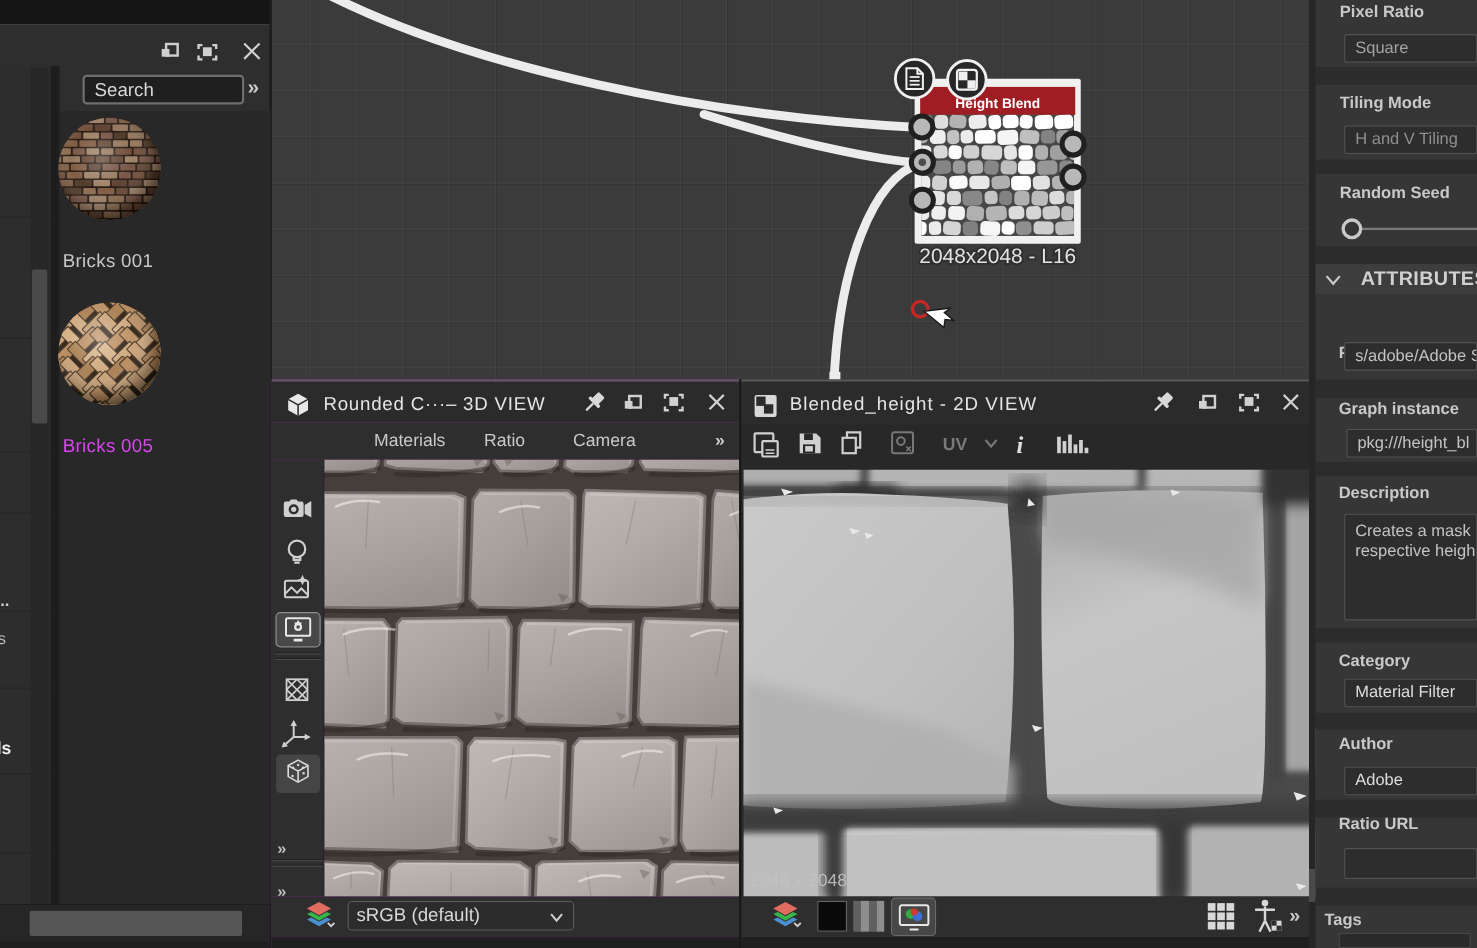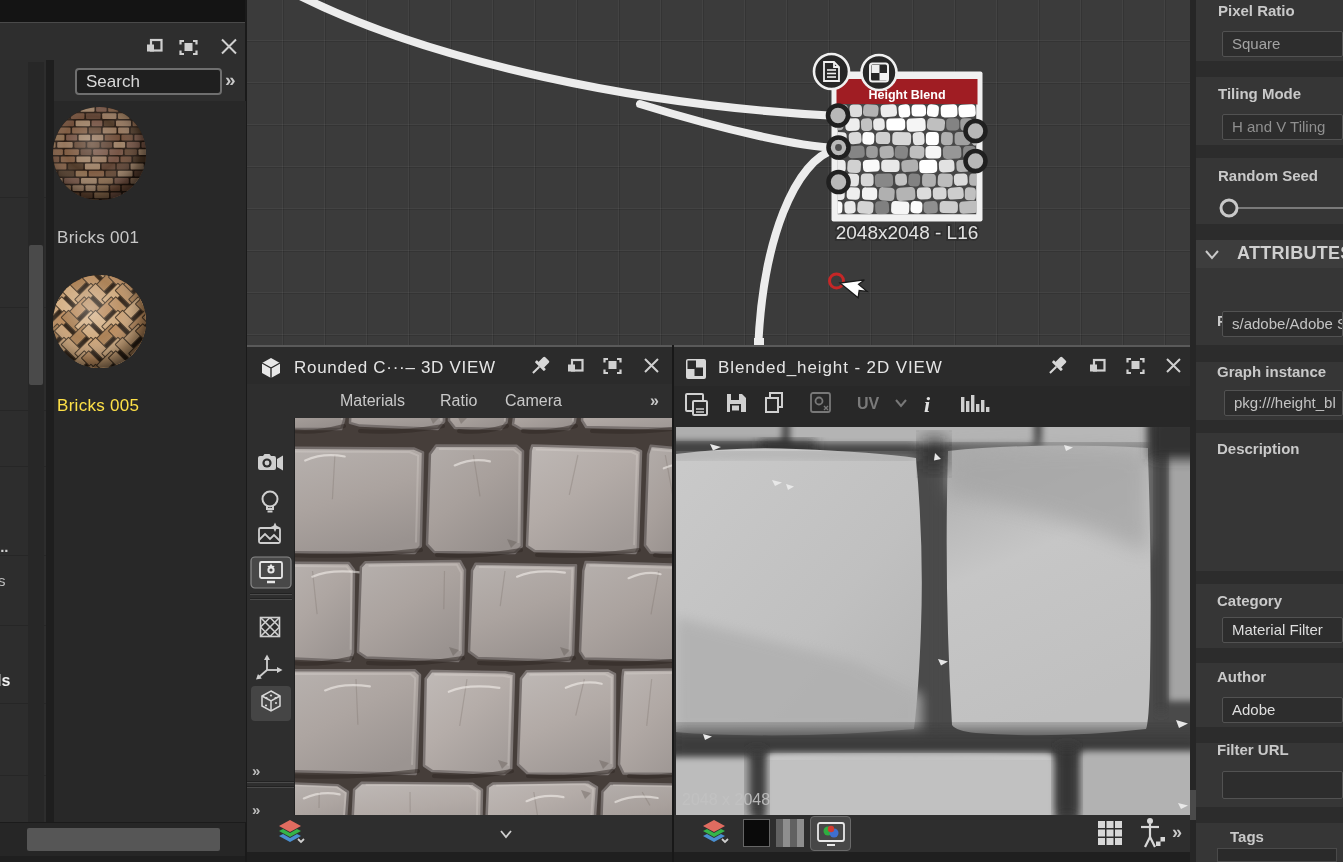--- a/index.html
+++ b/index.html
@@ -618,21 +618,21 @@
           </g>
           <g transform="translate(88.5,102.0) rotate(-45)">
             <rect x="-11.5" y="-5.2" width="23" height="10.4" rx="0.5" fill="#cea87c" stroke="#453423" stroke-width="1"></rect>
           </g>
           <g transform="translate(102.0,102.0) rotate(45)">
             <rect x="-11.5" y="-5.2" width="23" height="10.4" rx="0.5" fill="#c9a176" stroke="#453423" stroke-width="1"></rect>
           </g>
 <circle cx="47.5" cy="47.5" r="46.5" fill="url(#sh2)"></circle>
         </g>
 </svg>
-<div class="abs" style="left:57px;top:396px;color:#fde047;font-size:17px;letter-spacing:0.3px;">Bricks 005</div>
+<div class="abs" style="left:57px;top:396px;color:#d946ef;font-size:17px;letter-spacing:0.3px;">Bricks 005</div>
 
  <div class="abs" style="left:0;top:822px;width:245px;height:1px;background:#1b1b1b;"></div>
  <div class="abs" style="left:0;top:823px;width:245px;height:33px;background:#262626;"></div>
  <div class="abs" style="left:27px;top:828px;width:193px;height:23px;background:#565656;border-radius:2px;"></div>
  <div class="abs" style="left:0;top:856px;width:245px;height:6px;background:#1f1f1f;"></div>
 </div>
 <div class="abs" style="left:247px;top:345px;width:425px;height:517px;background:#a21caf;">
  <div class="abs" style="left:0;top:0;width:425px;height:2px;background:#5a5a5a;"></div>
  <div class="abs" style="left:0;top:2px;width:425px;height:37px;background:#2b2b2b;"></div>
 
@@ -656,21 +656,21 @@
    <path d="M 78,4 h -3.5 v 3.5 M 87,4 h 3.5 v 3.5 M 78,18 h -3.5 v -3.5 M 87,18 h 3.5 v -3.5"></path>
    <rect x="78.5" y="6" width="8" height="8" fill="#d0d0d0" stroke="none"></rect>
    <path d="M 115,4 L 128,17 M 128,4 L 115,17" stroke-width="2"></path>
   </g>
  </svg>
 
  <div class="abs" style="left:0;top:39px;width:425px;height:34px;background:#2e2e2e;color:#c9c9c9;font-size:16px;">
   <span class="abs" style="left:21px;top:8px;margin-top:40px;">Scene</span>
   <span class="abs" style="left:93px;top:8px;">Materials</span>
   <span class="abs" style="left:193px;top:8px;">Ratio</span>
-  <span class="abs" style="left:258px;top:8px;">Camera</span>
+  <span class="abs" style="left:274px;top:8px;">Camera</span>
   <span class="abs" style="left:403px;top:8px;font-weight:bold;">»</span>
  </div>
 
  <div class="abs" style="left:0;top:73px;width:48px;height:397px;background:#2e2e2e;border-right:1px solid #222;"></div>
 <svg class="abs" style="left:0;top:73px" width="48" height="397" viewBox="0 0 48 397">
  <g>
   <rect x="4" y="139" width="40" height="31" rx="4" fill="#484848" stroke="#8a8a8a" stroke-width="1.2"></rect>
   <rect x="4" y="268" width="40" height="35" rx="4" fill="#454545"></rect>
  </g>
 
@@ -973,20 +973,21 @@
 
  <div class="abs" style="left:0;top:470px;width:425px;height:37px;background:#2e2e2e;"></div>
  <svg class="abs" style="left:30px;top:473px" width="30" height="30" viewBox="0 0 30 30">
   <g stroke-linejoin="round">
   <path d="M 13,2 L 24,8 L 13,14 L 2,8 Z" fill="#e06c60"></path>
   <path d="M 2,13 L 13,19 L 24,13 L 20,11 L 13,15 L 6,11 Z" fill="#35b54a"></path>
   <path d="M 2,18 L 13,24 L 24,18 L 20,16 L 13,20 L 6,16 Z" fill="#4a8fd0"></path>
   </g>
   <path d="M 24,22 l 3,3 3,-3" stroke="#cfcfcf" stroke-width="1.8" fill="none" transform="translate(-3,-1)"></path>
  </svg>
+ <div class="abs" style="left:69px;top:474px;width:206px;height:27px;background:#2c2c2c;border:1.5px solid #5c5c5c;border-radius:4px;color:#d8d8d8;font-size:17px;line-height:24px;padding-left:7px;">sRGB (default)</div>
  <svg class="abs" style="left:252px;top:484px" width="14" height="10">
         <path d="M 2,2 L 7,8 L 12,2" stroke="#cfcfcf" stroke-width="1.8" fill="none"></path>
       </svg>
  <div class="abs" style="left:0;top:507px;width:425px;height:10px;background:#1f1f1f;"></div>
 </div>
 <div class="abs" style="left:672px;top:345px;width:524px;height:517px;background:#2a2a2a;border-left:2px solid #181818;">
  <div class="abs" style="left:0;top:0;width:522px;height:2px;background:#5a5a5a;"></div>
  <div class="abs" style="left:0;top:2px;width:522px;height:39px;background:#2b2b2b;"></div>
 
  <svg class="abs" style="left:11px;top:13px" width="22" height="22" viewBox="0 0 22 22">
@@ -1187,21 +1188,22 @@
  </svg>
  <svg class="abs" style="left:14px;top:247px" width="16" height="14">
         <path d="M 2,4 L 8,11 L 14,4" stroke="#c9c9c9" stroke-width="2" fill="none"></path>
       </svg>
  <div class="abs" style="left:47px;top:243px;color:#d0d0d0;font-weight:bold;font-size:18px;letter-spacing:0.3px;white-space:nowrap;">ATTRIBUTES</div>
  <div class="abs lbl" style="left:27px;top:284px;margin-top:28px;">Package</div>
  <div class="abs inp" style="left:32px;top:311px;width:121px;height:26px;white-space:nowrap;overflow:hidden;">s/adobe/Adobe S</div>
  <div class="abs lbl" style="left:27px;top:363px;">Graph instance</div>
  <div class="abs inp" style="left:34px;top:390px;width:119px;height:26px;white-space:nowrap;overflow:hidden;">pkg:///height_bl</div>
  <div class="abs lbl" style="left:27px;top:440px;">Description</div>
+ <div class="abs inp" style="left:32px;top:467px;width:121px;height:97px;line-height:18px;padding-top:6px;">Creates a mask respective heigh</div>
  <div class="abs lbl" style="left:27px;top:592px;">Category</div>
  <div class="abs inp" style="left:32px;top:617px;width:121px;height:26px;color:#dedede;">Material Filter</div>
  <div class="abs lbl" style="left:27px;top:668px;">Author</div>
  <div class="abs inp" style="left:32px;top:697px;width:121px;height:26px;color:#dedede;">Adobe</div>
- <div class="abs lbl" style="left:27px;top:741px;">Filter URL</div>
+ <div class="abs lbl" style="left:27px;top:741px;">Ratio URL</div>
  <div class="abs inp" style="left:32px;top:771px;width:121px;height:28px;"></div>
- <div class="abs lbl" style="left:40px;top:828px;">Tags</div>
+ <div class="abs lbl" style="left:14px;top:828px;">Tags</div>
  <div class="abs" style="left:27px;top:848px;width:120px;height:14px;background:#2a2a2a;border:1px solid #4a4a4a;"></div>
 </div>
 </div>
 </body></html>

